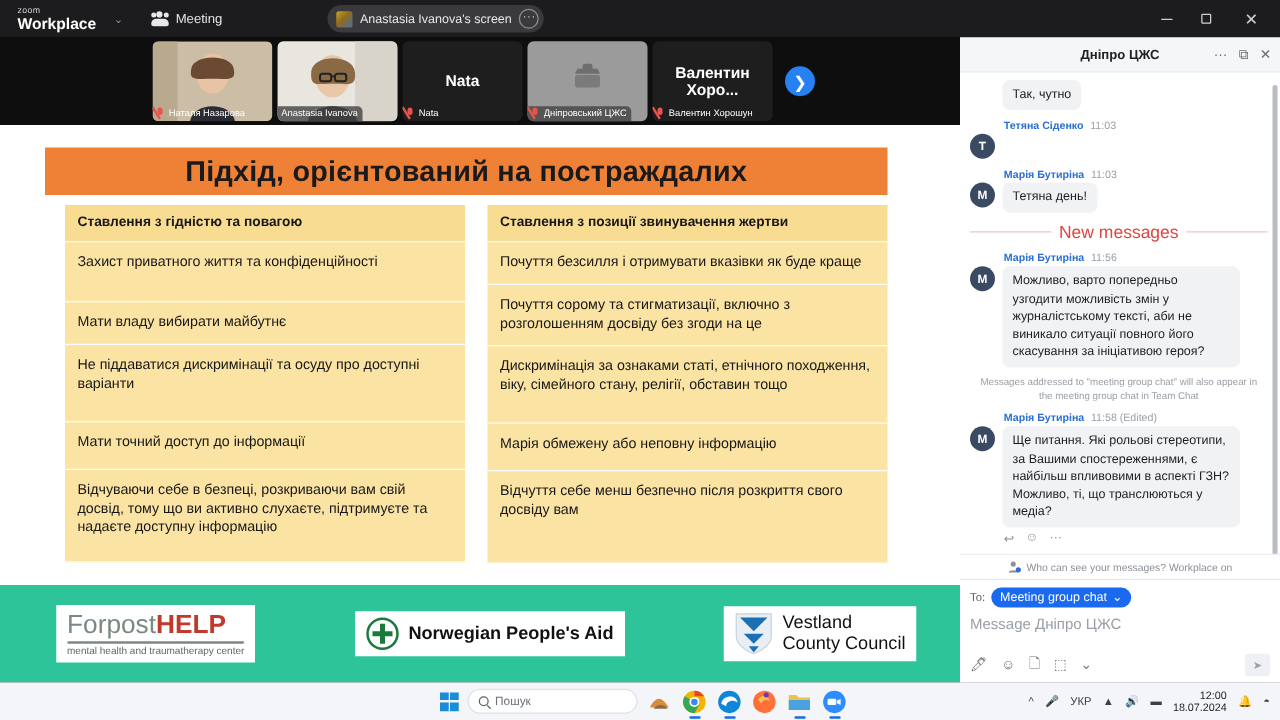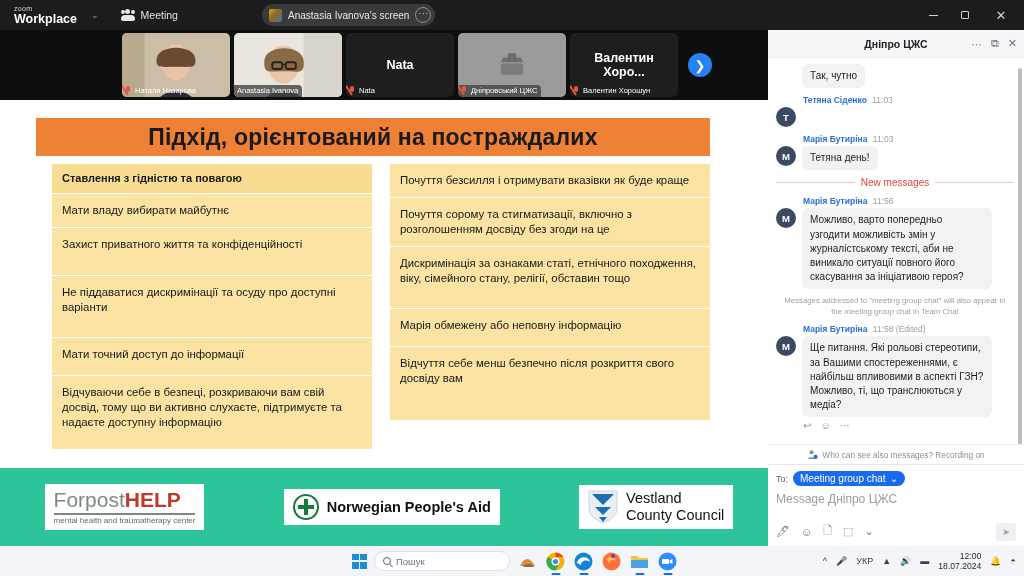--- a/index.html
+++ b/index.html
@@ -47,21 +47,21 @@
   .wc.min { right: 76px; } .wc.max { right: 44px; } .wc.close { right: 8px; }
   .wc .bar { width: 9px; height: 1px; background: #d0d0d0; }
   .wc .sq { width: 8px; height: 8px; border: 1px solid #d0d0d0; border-radius: 1px; }
   .wc .x { font-size: 13px; line-height: 1; }
 
   
   .filmstrip {
     position: absolute; left: 0; top: 30px; width: 768px; height: 70px;
     background: #0e0e0e; display: flex; align-items: center; padding-left: 122px; gap: 4px;
   }
-  .tile { position: relative; width: 108px; height: 64px; border-radius: 5px; overflow: hidden; background: #1e1e1e; flex: none; }
+  .tile { position: relative; width: 96px; height: 64px; border-radius: 5px; overflow: hidden; background: #1e1e1e; flex: none; }
   .tile.active { outline: 2.5px solid #3fe07a; outline-offset: -2.5px; }
   .tile .namebar {
     position: absolute; left: 0; bottom: 0; display: flex; align-items: center; gap: 3px;
     padding: 1px 4px 2px 3px; max-width: 100%;
   }
   .tile .namebar.boxed { background: rgba(70,70,70,.82); border-radius: 0 4px 0 0; }
   .tile .nm { color: #fff; font-size: 7.5px; white-space: nowrap; overflow: hidden; text-overflow: ellipsis; }
   .mic-off { width: 7px; height: 9px; position: relative; flex: none; }
   .mic-off::before { content: ""; position: absolute; left: 1px; top: 0; width: 4px; height: 6px; border-radius: 2px; background: #e8534b; }
   .mic-off::after { content: ""; position: absolute; left: -1px; top: -1px; width: 1.6px; height: 11px; background: #e8534b; transform: rotate(-32deg); }
@@ -108,21 +108,21 @@
   .msg { margin-bottom: 7px; }
   .meta { font-size: 8.5px; margin: 0 0 2px 27px; }
   .meta .who { color: #2a6fd6; font-weight: bold; }
   .meta .tm { color: #9aa0a6; margin-left: 3px; }
   .row { display: flex; gap: 6px; align-items: flex-start; }
   .av { width: 20px; height: 20px; border-radius: 50%; background: #3b4a63; color: #fff; font-size: 9.5px; display: flex; align-items: center; justify-content: center; flex: none; font-weight: bold; }
   .av.hidden { visibility: hidden; }
   .bub { background: #f1f2f4; border-radius: 6px; padding: 5px 8px; font-size: 10px; line-height: 1.42; color: #1d1d1f; max-width: 190px; }
   .newmsg { display: flex; align-items: center; gap: 6px; margin: 5px 0 8px; }
   .newmsg .ln { flex: 1; height: 1px; background: #e6c9c9; }
-  .newmsg .tx { color: #e0453e; font-size: 10px; }
+  .newmsg .tx { color: #e0453e; font-size: 14px; }
   .notice { font-size: 7.8px; color: #9aa0a6; text-align: center; line-height: 1.35; margin: 5px 6px 7px; }
   .reacts { display: flex; gap: 9px; margin: 3px 0 0 27px; color: #8b9097; font-size: 10px; }
   .privacy { display: flex; align-items: center; justify-content: center; gap: 4px; font-size: 8.3px; color: #8b9097; border-top: 1px solid #eceef1; padding: 4px 0; }
   .scrollbar { position: absolute; right: 2px; top: 10px; width: 4px; height: 390px; background: #b9bcc2; border-radius: 2px; }
   .compose { border-top: 1px solid #e6e8eb; padding: 6px 8px 5px; background: #fff; }
   .to-line { display: flex; align-items: center; gap: 5px; margin-bottom: 4px; }
   .to-line .lb { font-size: 9px; color: #5f6368; }
   .to-pill { background: #1a6aef; color: #fff; font-size: 10px; border-radius: 9px; padding: 2px 7px; display: flex; align-items: center; gap: 4px; }
   .msg-ph { font-size: 12px; color: #9aa0a6; padding: 2px 0 16px; }
   .cp-tools { display: flex; align-items: center; gap: 11px; color: #6b7078; font-size: 11px; position: relative; }
@@ -242,27 +242,28 @@
       <span>❯</span>
     </div>
   </div>
 
   <div class="stage">
     <div class="slide-title">Підхід, орієнтований на постраждалих</div>
 
     <div class="tbl">
       <div class="col">
         <div class="cell hd">Ставлення з гідністю та повагою</div>
+        <div class="cell" style="min-height:48px">Захист приватного життя та конфіденційності</div>
         <div class="cell" style="min-height:34px">Мати владу вибирати майбутнє</div>
-        <div class="cell" style="min-height:48px">Захист приватного життя та конфіденційності</div>
         <div class="cell" style="min-height:62px">Не піддаватися дискримінації та осуду про доступні варіанти</div>
         <div class="cell" style="min-height:38px">Мати точний доступ до інформації</div>
         <div class="cell" style="min-height:74px">Відчуваючи себе в безпеці, розкриваючи вам свій досвід, тому що ви активно слухаєте, підтримуєте та надаєте доступну інформацію</div>
       </div>
       <div class="col">
+        <div class="cell hd">Ставлення з позиції звинувачення жертви</div>
         <div class="cell" style="min-height:34px">Почуття безсилля і отримувати вказівки як буде краще</div>
         <div class="cell" style="min-height:48px">Почуття сорому та стигматизації, включно з розголошенням досвіду без згоди на це</div>
         <div class="cell" style="min-height:62px">Дискримінація за ознаками статі, етнічного походження, віку, сімейного стану, релігії, обставин тощо</div>
         <div class="cell" style="min-height:38px">Марія обмежену або неповну інформацію</div>
         <div class="cell" style="min-height:74px">Відчуття себе менш безпечно після розкриття свого досвіду вам</div>
       </div>
     </div>
 
     <div class="footer-band">
       <div class="logo-box">
@@ -371,21 +372,21 @@
         </div>
       </div>
     </div>
 
     <div class="privacy">
       <svg width="11" height="11" viewBox="0 0 12 12">
         <circle cx="5" cy="3.6" r="2.2" fill="#8b9097"></circle>
         <path d="M1 11c0-2.6 8-2.6 8 0z" fill="#8b9097"></path>
         <circle cx="9.4" cy="8.6" r="2.3" fill="#2a6fd6"></circle>
       </svg>
-      <span>Who can see also messages? Recording on</span>
+      <span>Who can see your messages? Workplace on</span>
     </div>
 
     <div class="compose">
       <div class="to-line">
         <span class="lb">To:</span>
         <span class="to-pill">
           <span>Meeting group chat</span>
           <span>⌄</span>
         </span>
       </div>

